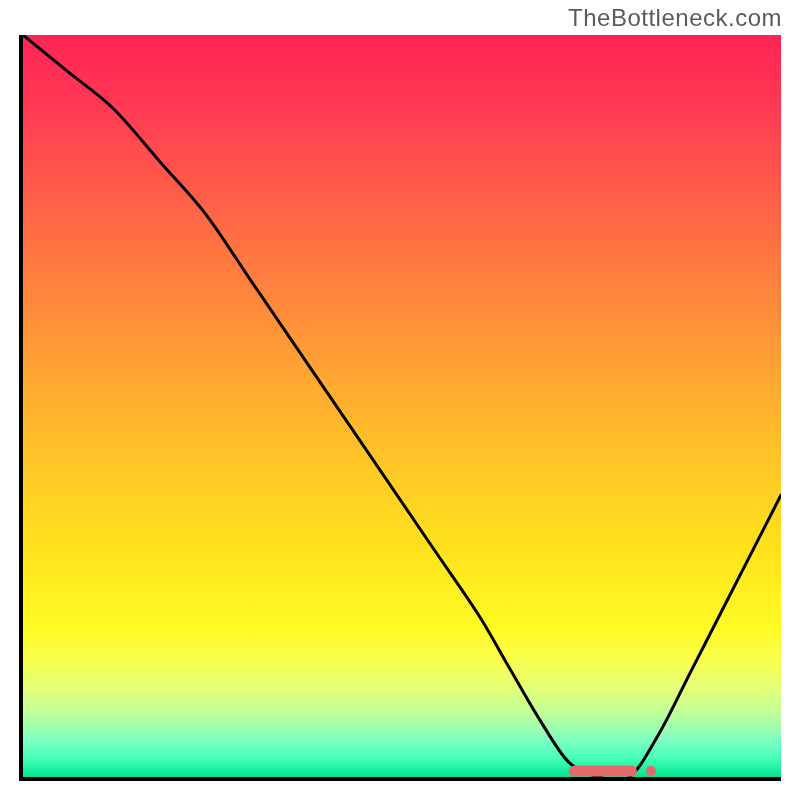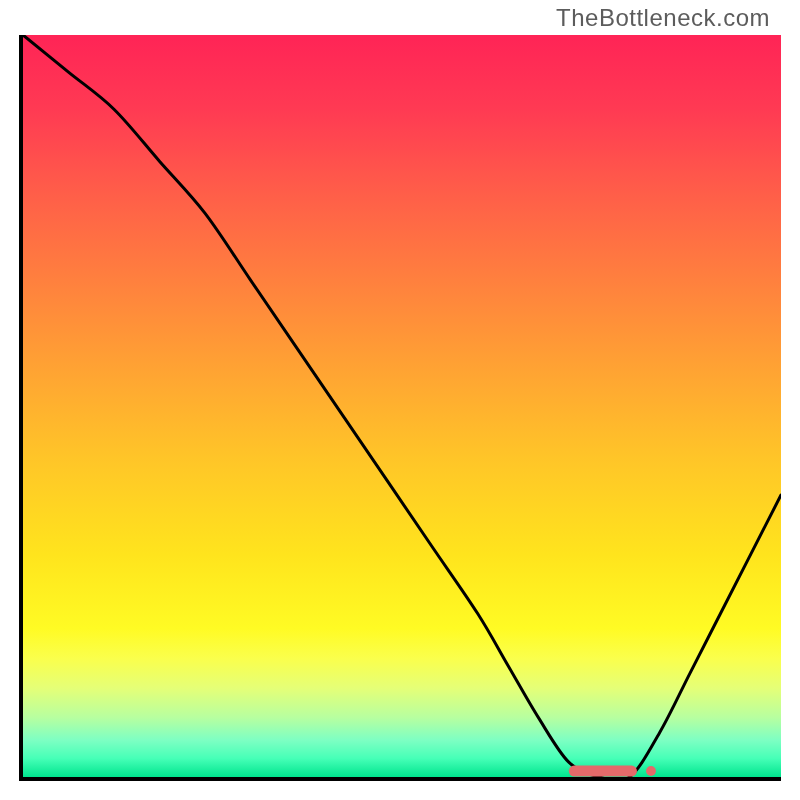--- a/index.html
+++ b/index.html
@@ -12,21 +12,21 @@
     overflow: hidden;
   }
   .container {
     position: relative;
     width: 800px;
     height: 800px;
   }
   .watermark {
     position: absolute;
     top: 4px;
-    right: 30px;
+    right: 18px;
     font-size: 24px;
     letter-spacing: 0.5px;
     color: #5c5c5c;
     font-weight: 500;
     z-index: 50;
   }
   .axes {
     position: absolute;
     left: 19px;
     top: 35px;

